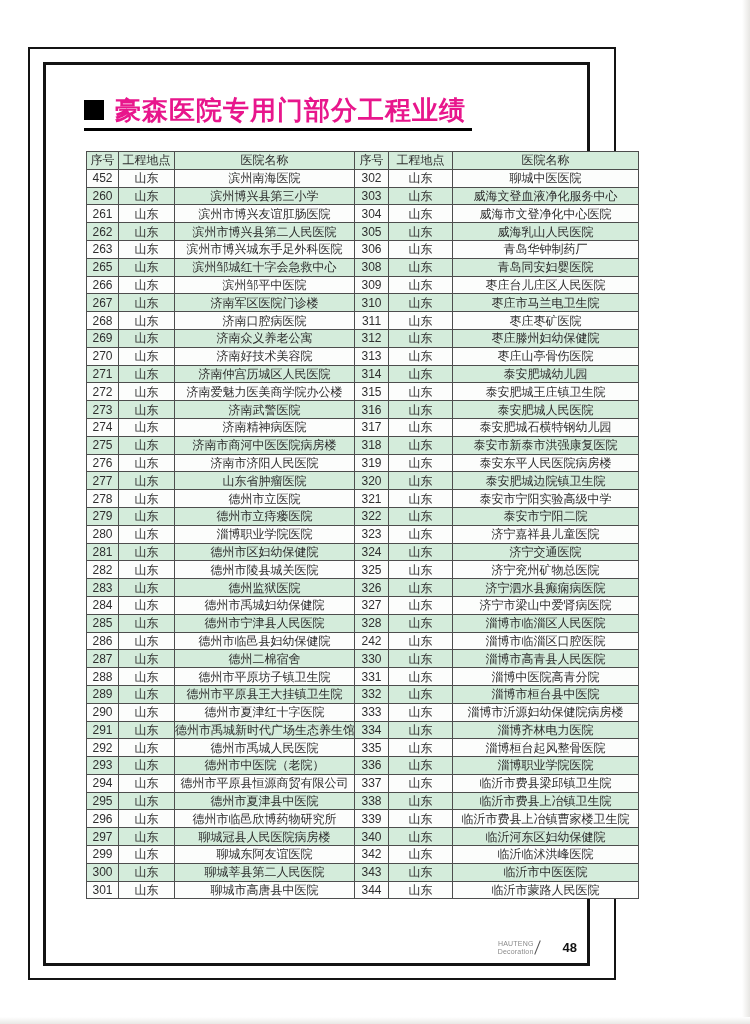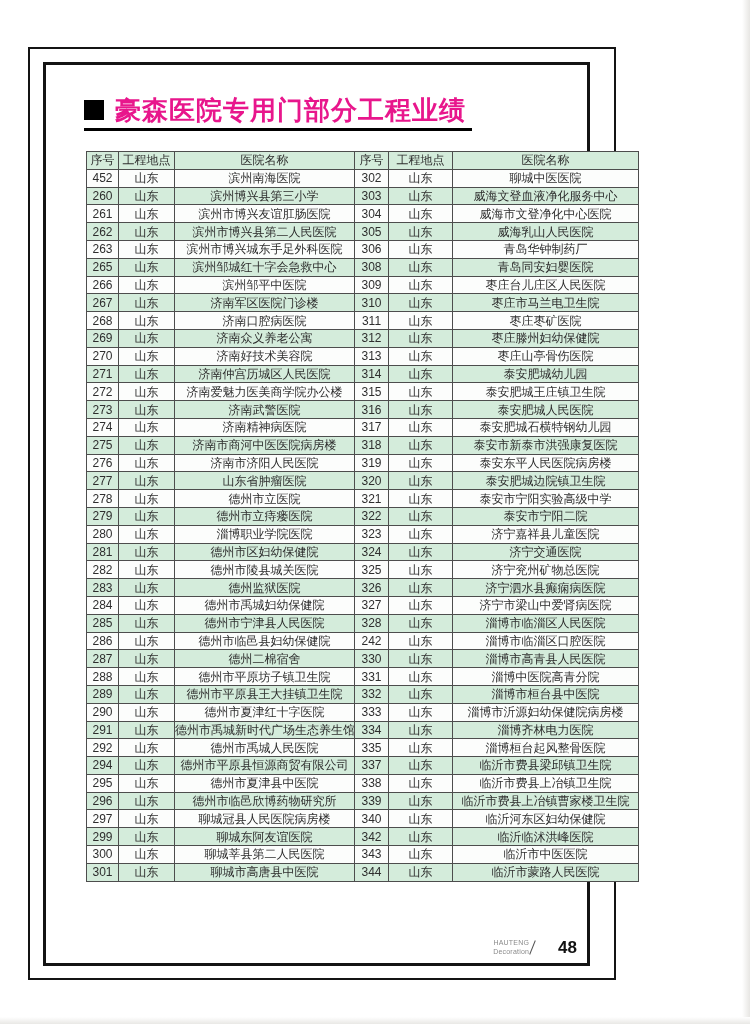--- a/index.html
+++ b/index.html
@@ -47,21 +47,21 @@
   col.c-no-r{width:34px;}col.c-loc-r{width:64px;}col.c-name-r{width:186px;}
   .footer-mark{
     position:absolute;right:10px;bottom:7px;
     display:flex;align-items:center;
   }
   .brand{
     font-size:7px;color:#8a8a8a;line-height:1.15;text-align:right;
     letter-spacing:0.2px;
   }
   .brand-slash{width:1px;height:15px;background:#555;transform:rotate(22deg);margin:0 3px;}
-  .page-number{font-size:17px;font-weight:bold;color:#111;line-height:1;margin-left:22px;}
+  .page-number{font-size:13px;font-weight:bold;color:#111;line-height:1;margin-left:22px;}
 </style>
 </head>
 <body>
 
 <div class="photo-edge-right"></div>
 <div class="photo-edge-bottom"></div>
 
 <div class="outer-frame">
   <div class="inner-frame">
 
@@ -348,20 +348,28 @@
           </tr>
           <tr>
             <td>292</td>
             <td>山东</td>
             <td>德州市禹城人民医院</td>
             <td>335</td>
             <td>山东</td>
             <td>淄博桓台起风整骨医院</td>
           </tr>
           <tr>
+            <td>293</td>
+            <td>山东</td>
+            <td>德州市中医院（老院）</td>
+            <td>336</td>
+            <td>山东</td>
+            <td>淄博职业学院医院</td>
+          </tr>
+          <tr>
             <td>294</td>
             <td>山东</td>
             <td>德州市平原县恒源商贸有限公司</td>
             <td>337</td>
             <td>山东</td>
             <td>临沂市费县梁邱镇卫生院</td>
           </tr>
           <tr>
             <td>295</td>
             <td>山东</td>

